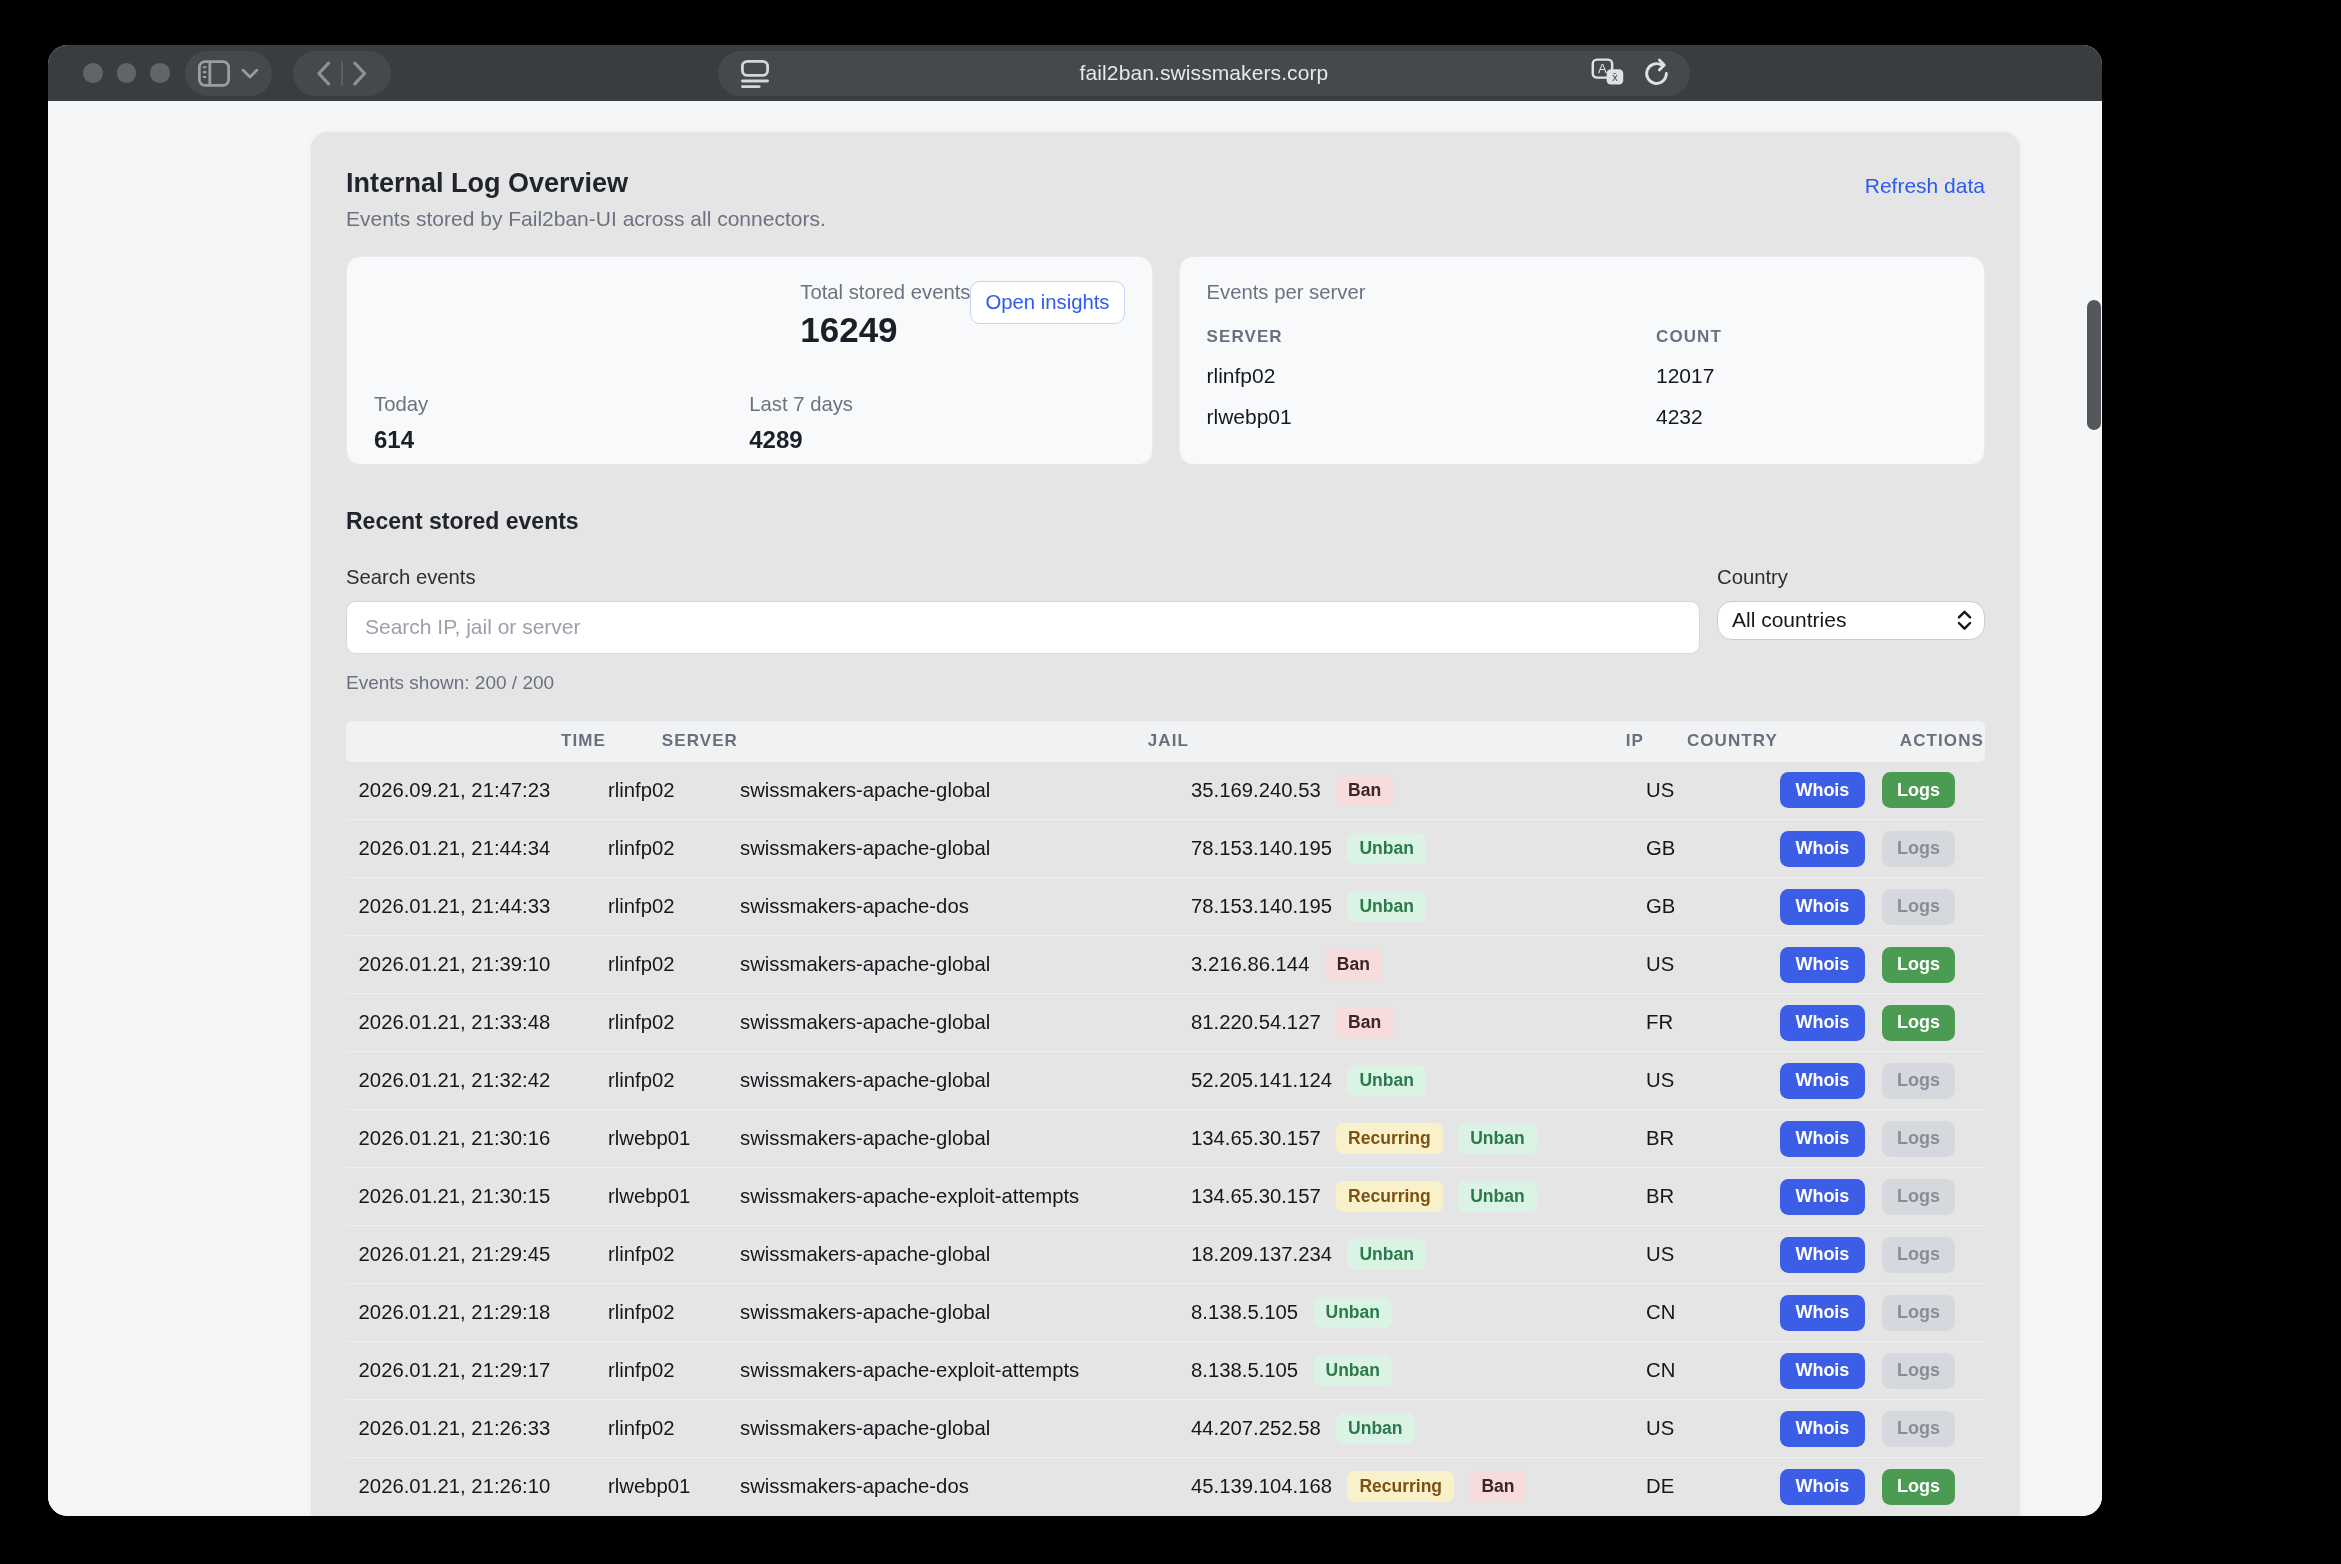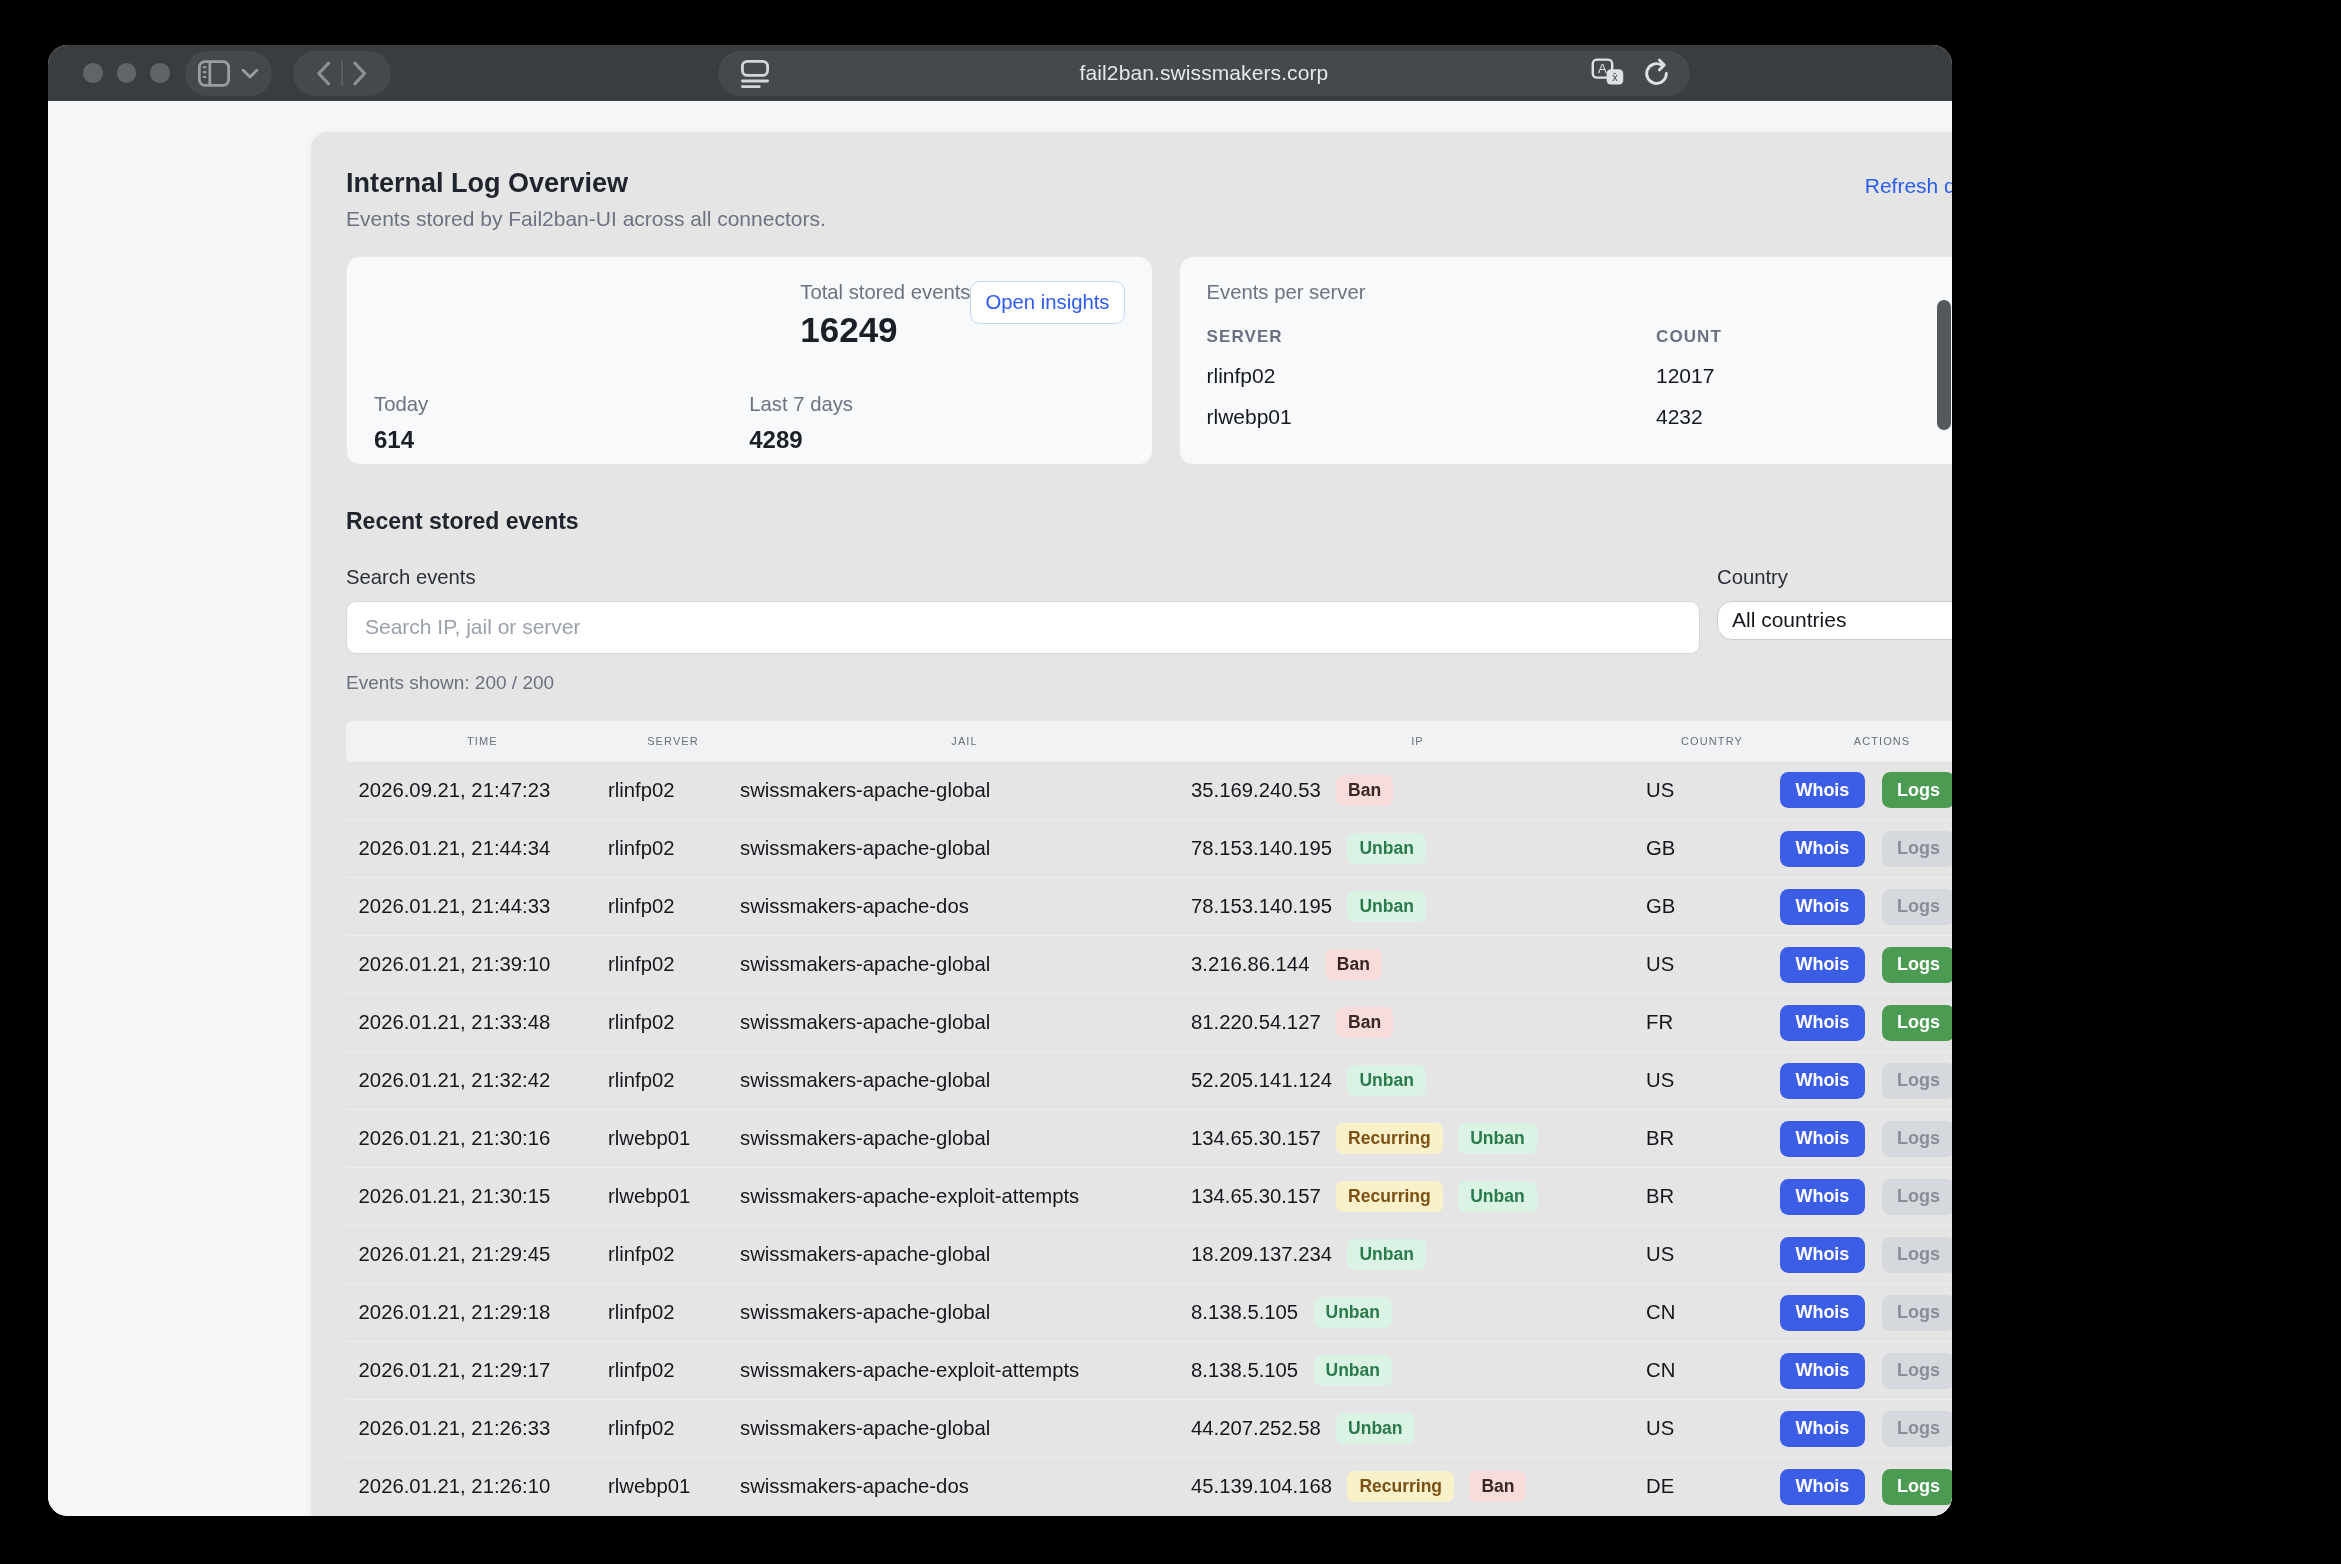--- a/index.html
+++ b/index.html
@@ -7,21 +7,21 @@
   body {
     width:2342px; height:1565px;
     background:#000;
     font-family:"Liberation Sans","DejaVu Sans",sans-serif;
     position:relative; overflow:hidden;
   }
 
   
   .window {
     position:absolute; left:48px; top:45px;
-    width:1904px; height:1471px;
+    width:2054px; height:1471px;
     border-radius:19.6px; overflow:hidden;
     background:#f5f6f8;
   }
 
   
   .chrome {
     position:absolute; left:0; top:0; right:0; height:56px;
     background:#393d40;
   }
   .lights { position:absolute; left:35px; top:18px; display:flex; gap:14px; }
@@ -94,22 +94,22 @@
     margin-top:11.2px; width:100%; height:39px;
     border:1.4px solid #c9cdd3; border-radius:15px; background:#fff;
     display:flex; align-items:center; justify-content:space-between;
     padding:0 11.2px 0 14px; font-size:21px; color:#14171c; cursor:pointer;
   }
   .shown-text { font-size:19px; color:#6a7280; margin-top:18px; }
 
   
   .events-table { width:100%; border-collapse:collapse; margin-top:27px; }
   .events-table thead th {
-    background:#f1f2f4; height:41px; text-align:center;
-    font-size:11px; font-weight:400; letter-spacing:1.1px; color:#68707e;
+    background:#f1f2f4; height:41px; text-align:right;
+    font-size:17px; font-weight:700; letter-spacing:1.1px; color:#68707e;
   }
   .events-table thead th:first-child { border-radius:5.6px 0 0 5.6px; padding-left:12.6px; }
   .events-table thead th:last-child { border-radius:0 5.6px 5.6px 0; }
   .events-table td { height:58px; font-size:20.3px; color:#14171c; border-top:1.4px solid #eceef0; }
   .events-table tbody tr:first-child td { border-top:none; }
   .c-time { width:261px; padding-left:12.6px; }
   .c-server { width:132px; }
   .c-jail { width:451px; }
   .c-ip { width:455px; }
   .c-country { width:134px; }

